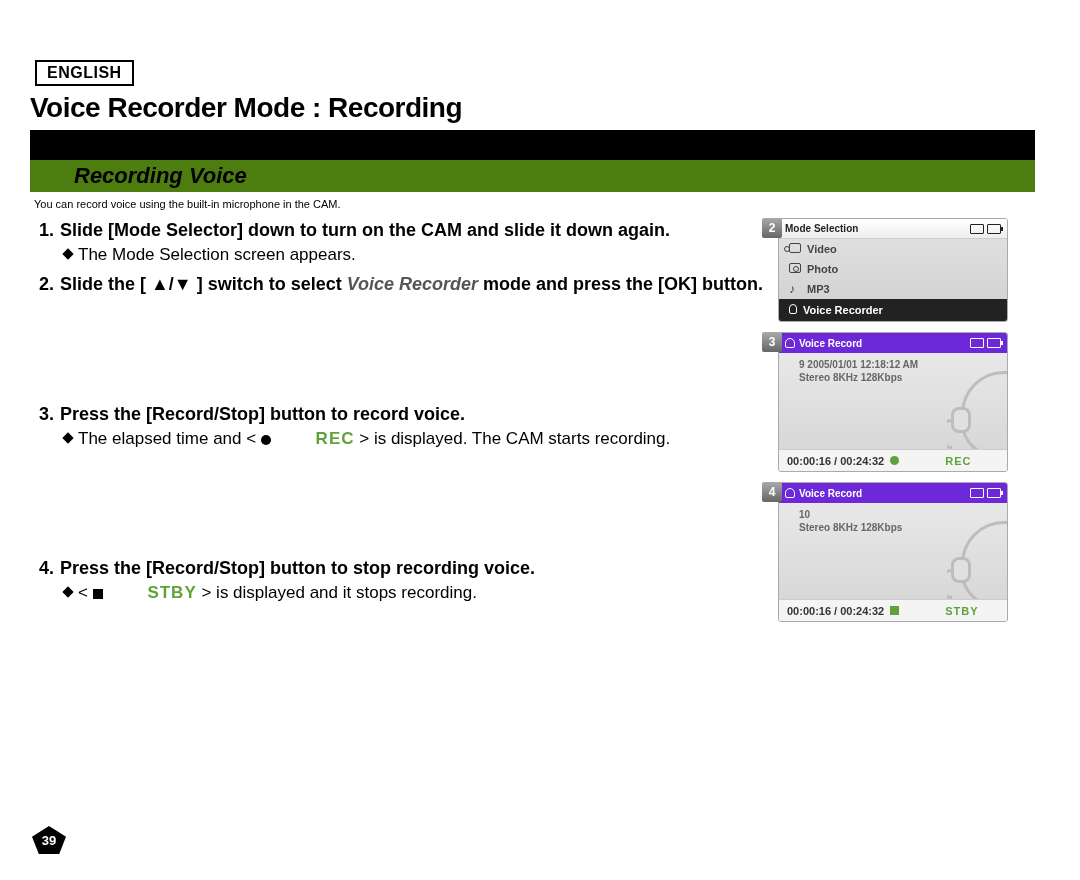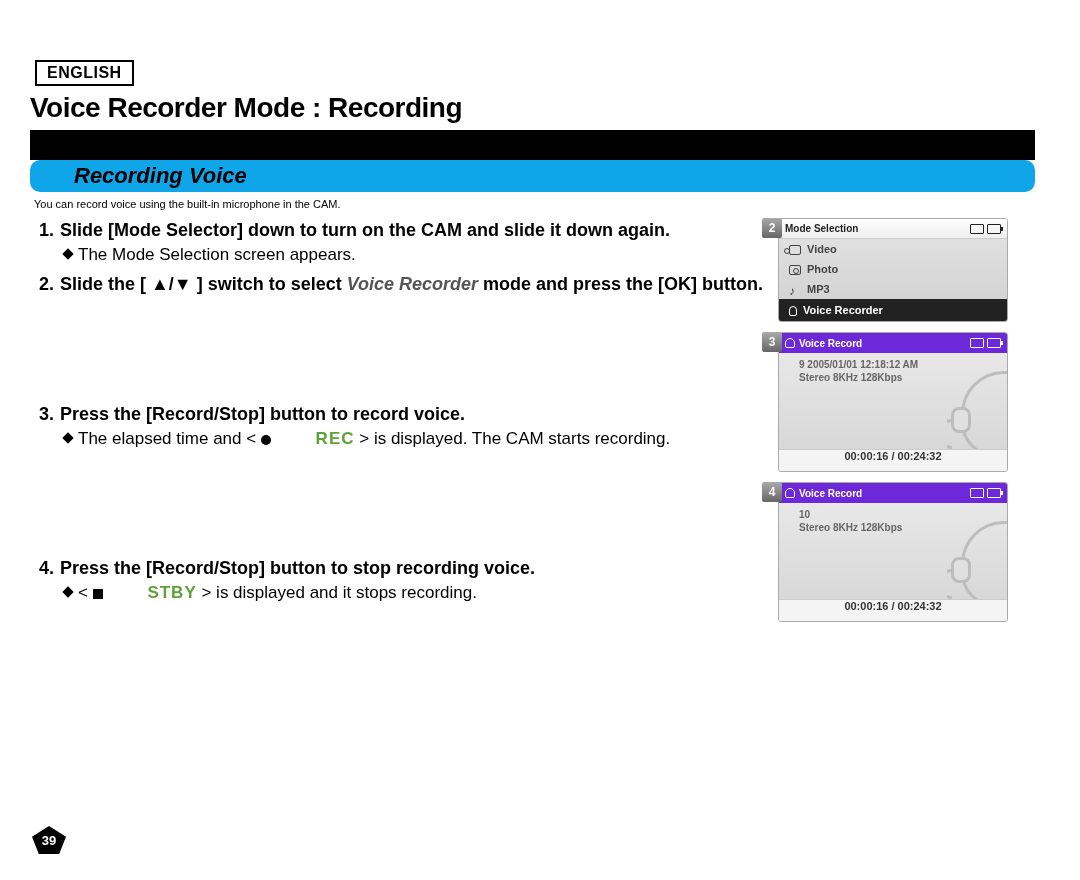--- a/index.html
+++ b/index.html
@@ -1,21 +1,21 @@
 <!DOCTYPE html>
 <html><head>
 <meta charset="utf-8">
 <style>
   * { box-sizing: border-box; margin: 0; padding: 0; }
   html, body { width: 1080px; height: 880px; background: #fff; font-family: Arial, Helvetica, sans-serif; }
   .page { position: relative; width: 1080px; height: 880px; padding: 60px 30px 30px 30px; }
   .lang-box { display: inline-block; border: 2px solid #000; padding: 2px 10px; font-weight: bold; font-size: 16px; letter-spacing: 0.5px; margin-left: 5px; }
   .title { font-size: 28px; font-weight: 900; margin-top: 6px; letter-spacing: -0.5px; }
   .black-bar { background: #000; height: 30px; width: 1005px; margin-top: 6px; }
-  .subtitle-bar { background: #0ea5e9; height: 32px; display: flex; align-items: center; width: 1005px; border-radius: 10px; }
+  .subtitle-bar { background: #4d7c0f; height: 32px; display: flex; align-items: center; width: 1005px; }
   .subtitle-text { font-size: 22px; font-weight: bold; font-style: italic; color: #000; margin-left: 44px; }
   .intro-line { font-size: 11px; margin-top: 6px; margin-left: 4px; }
   .content-row { display: flex; margin-top: 8px; }
   .steps-col { width: 740px; }
   .screens-col { width: 260px; margin-left: 8px; }
   .step { display: flex; margin-bottom: 6px; }
   .step-num { width: 30px; font-size: 18px; font-weight: bold; text-align: right; padding-right: 6px; line-height: 24px; }
   .step-body { flex: 1; }
   .step-main { font-size: 18px; font-weight: bold; line-height: 24px; }
   .step-main .var { font-style: italic; font-weight: bold; color: #555; }
@@ -33,36 +33,36 @@
   .scr-header { display: flex; align-items: center; justify-content: space-between; height: 20px; padding: 0 6px; font-size: 10px; font-weight: bold; gap: 12px; }
   .scr-header.white { background: linear-gradient(#fff,#eee); color: #222; border-bottom: 1px solid #ccc; }
   .scr-header.dark { background: #6d28d9; color: #fff; }
   .hdr-icons { display: flex; gap: 3px; align-items: center; }
   .ico { width: 14px; height: 10px; border: 1px solid currentColor; border-radius: 1px; position: relative; }
   .ico.batt::after { content: ""; position: absolute; right: -3px; top: 2px; width: 2px; height: 4px; background: currentColor; }
   .mic-ico { width: 10px; height: 10px; border-radius: 5px 5px 2px 2px; border: 1px solid currentColor; }
 
   
   .ms-body { background: linear-gradient(#e0e0e0,#cfcfcf); }
-  .ms-row { display: flex; align-items: flex-end; gap: 6px; padding: 4px 10px; font-size: 11px; font-weight: bold; color: #444; }
+  .ms-row { display: flex; align-items: flex-start; gap: 6px; padding: 4px 10px; font-size: 11px; font-weight: bold; color: #444; }
   .ms-row.sel { background: #222; color: #fff; padding-top: 5px; padding-bottom: 5px; }
   .ms-ico { width: 12px; height: 10px; display: inline-block; }
   .ms-ico.vid { border: 1px solid currentColor; border-radius: 2px; position: relative; }
   .ms-ico.vid::after { content: ""; position: absolute; width: 4px; height: 4px; border-radius: 50%; border: 1px solid currentColor; left: -6px; top: 2px; }
   .ms-ico.pho { border: 1px solid currentColor; border-radius: 2px; position: relative; }
   .ms-ico.pho::after { content: ""; position: absolute; width: 4px; height: 4px; border: 1px solid currentColor; border-radius: 50%; left: 3px; top: 2px; }
   .ms-ico.music::before { content: "♪"; font-size: 12px; line-height: 10px; }
   .ms-ico.micr { border: 1px solid currentColor; border-radius: 4px 4px 2px 2px; width: 8px; height: 10px; }
   .ms-ico.fb { border: 1px solid currentColor; border-radius: 1px; background: linear-gradient(currentColor 40%, transparent 40%); }
 
   
   .vr-body { height: 118px; background: linear-gradient(#e8e8e8,#d4d4d4); position: relative; padding: 6px 20px; color: #666; font-size: 10px; font-weight: bold; }
   .vr-line1 { margin-bottom: 2px; }
   .vr-line2 { margin-bottom: 40px; }
-  .vr-footer { position: absolute; left: 0; right: 0; bottom: 0; height: 22px; background: #f4f4f4; border-top: 1px solid #ccc; display: flex; align-items: center; padding: 0 8px; font-size: 11px; font-weight: bold; color: #333; gap: 6px; flex-direction: column; }
+  .vr-footer { position: absolute; left: 0; right: 0; bottom: 0; height: 22px; background: #f4f4f4; border-top: 1px solid #ccc; display: flex; align-items: center; padding: 0 8px; font-size: 11px; font-weight: bold; color: #333; gap: 6px; }
   .dot-green { width: 9px; height: 9px; background: #5fa23a; border-radius: 50%; }
   .sq-green { width: 9px; height: 9px; background: #5fa23a; }
   .head-shape { position: absolute; right: -10px; top: 18px; width: 70px; height: 86px; overflow: hidden; }
   .head-shape::before { content: ""; position: absolute; width: 80px; height: 80px; border: 3px solid #bdbdbd; border-radius: 50% 50% 40% 40%; right: -30px; top: 0; }
   .head-shape::after { content: ""; position: absolute; width: 14px; height: 20px; border: 3px solid #bdbdbd; border-radius: 8px; left: 4px; top: 36px; background: #e0e0e0; }
   .sound-arc { position: absolute; width: 30px; height: 30px; border: 3px solid #bdbdbd; border-radius: 50%; border-top-color: transparent; border-right-color: transparent; transform: rotate(45deg); left: -10px; top: 48px; }
 
   .pagenum { position: absolute; left: 32px; bottom: 26px; display: flex; align-items: center; justify-content: center; }
   .pagenum .shape { position: relative; width: 34px; height: 28px; }
   .pagenum .shape::before { content: ""; position: absolute; inset: 0; background: #000; clip-path: polygon(50% 0, 100% 38%, 80% 100%, 20% 100%, 0 38%); }

